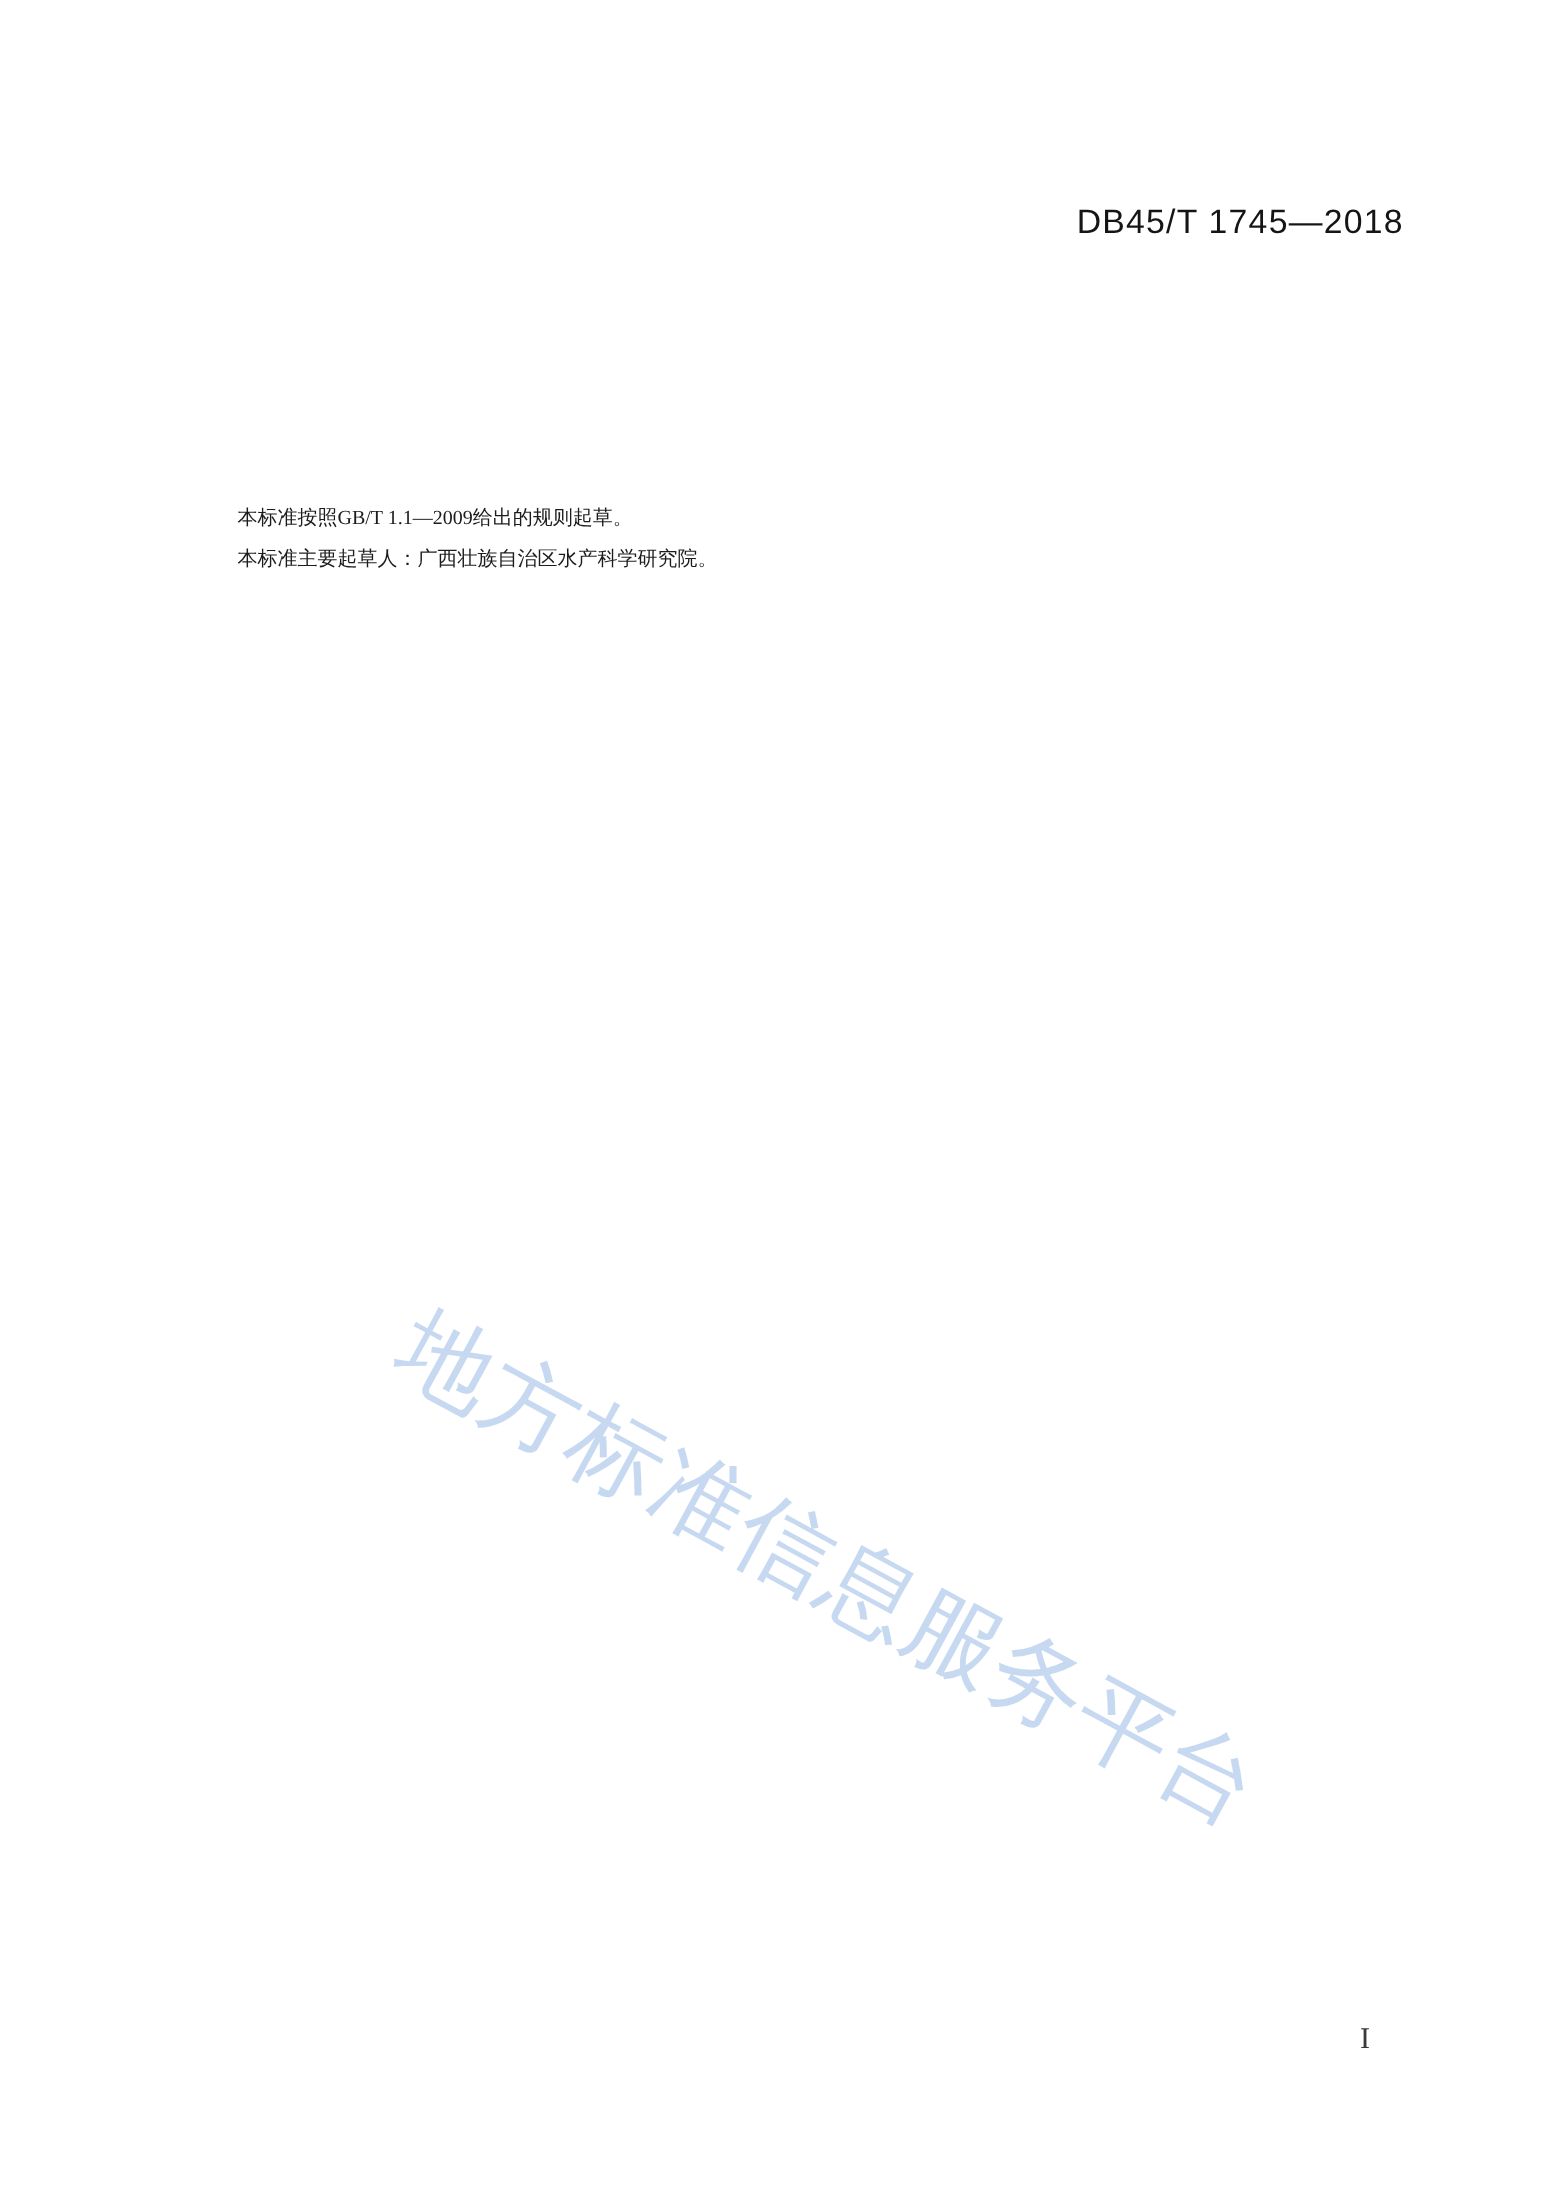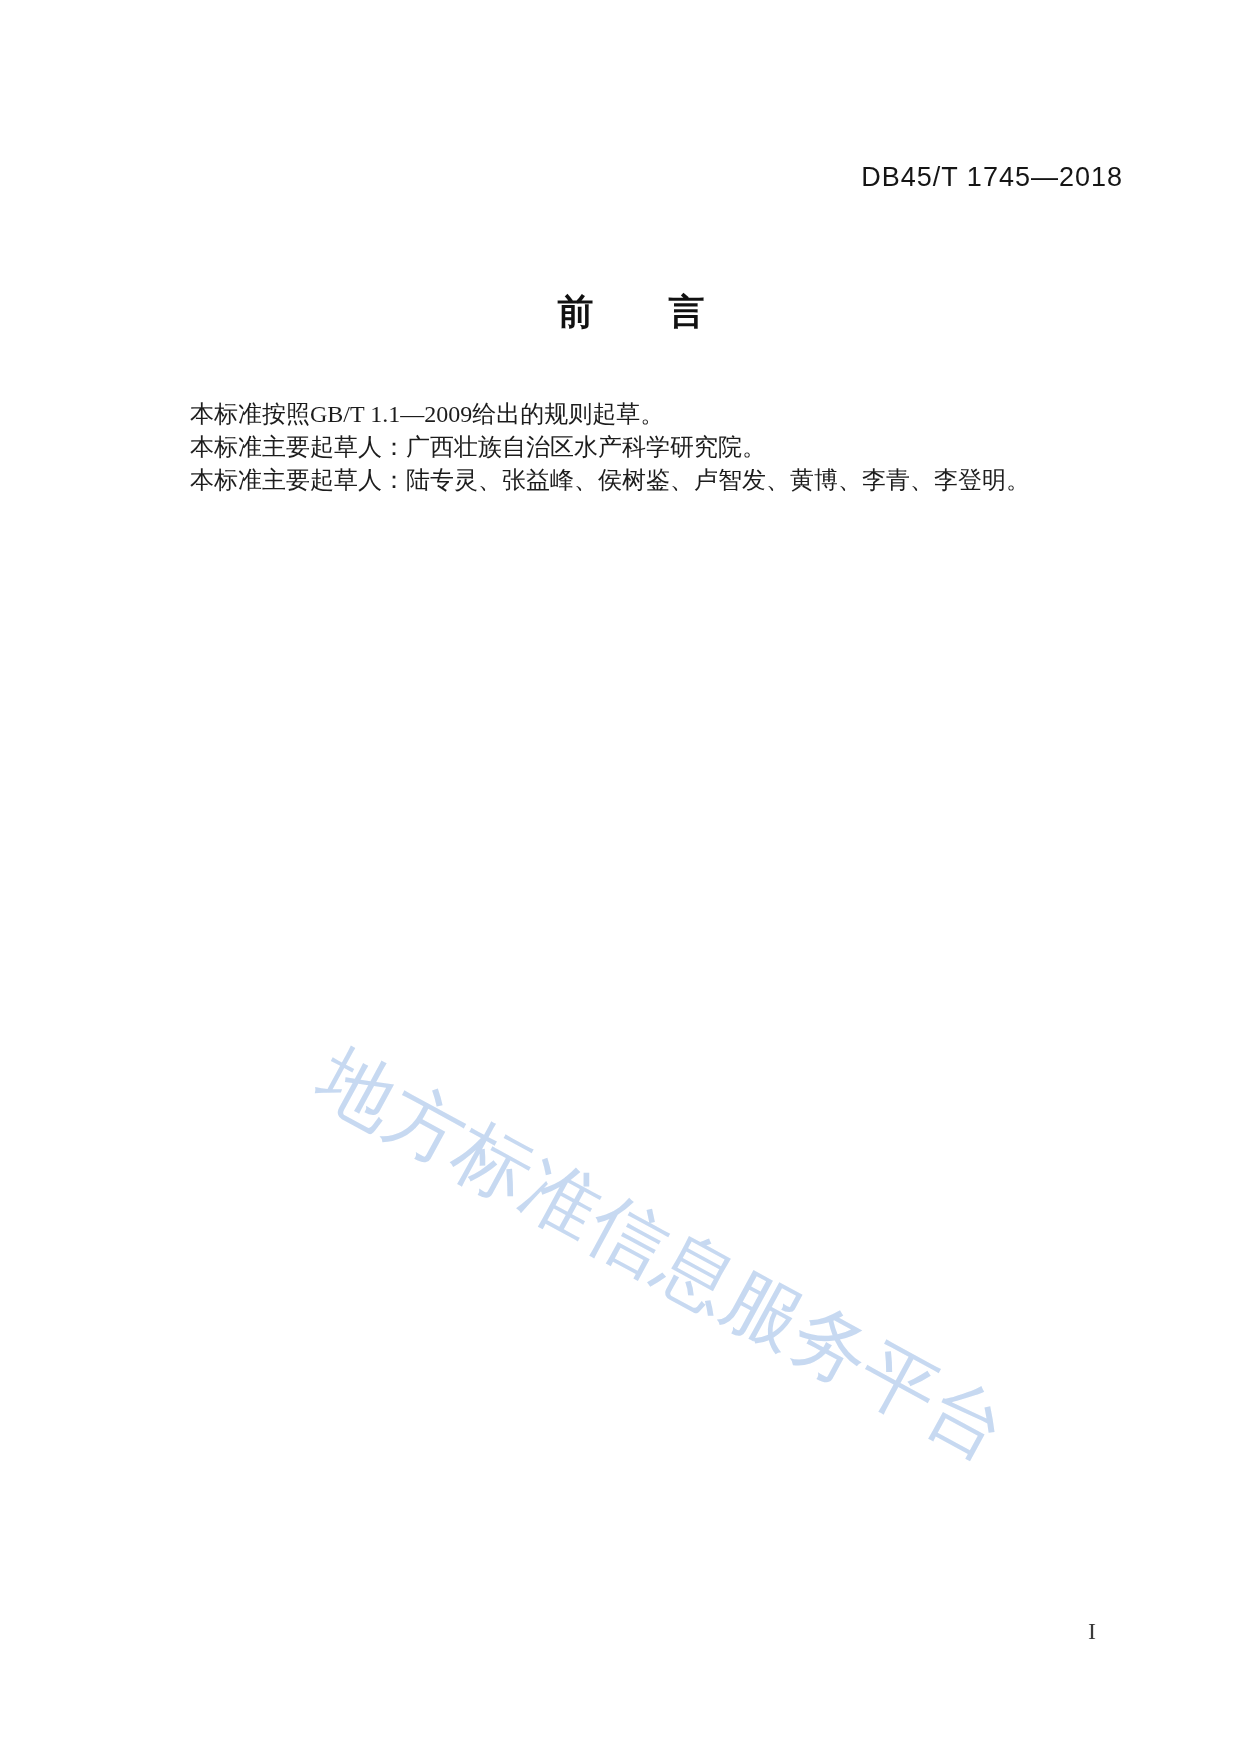--- a/index.html
+++ b/index.html
@@ -45,21 +45,21 @@
     letter-spacing: 1px;
   }
   .body-block {
     position: absolute;
     left: 190px;
     top: 382px;
     width: 930px;
   }
   .body-block p {
     margin: 0;
-    font-size: 24px;
+    font-size: 16px;
     line-height: 33px;
     color: #1c1c1c;
     white-space: pre;
     letter-spacing: 0px;
   }
   .watermark {
     position: absolute;
     left: 662px;
     top: 1240px;
     transform: translate(-50%, -50%) rotate(28.5deg);
@@ -82,25 +82,23 @@
     color: #3a3a3a;
   }
 </style>
 </head>
 <body>
 
 <div class="page">
 
   <div class="header-code">DB45/T 1745—2018</div>
 
-  <h1 class="doc-title">前　　言</h1>
 
   <div class="body-block">
     <p>本标准按照GB/T 1.1—2009给出的规则起草。</p>
     <p>本标准主要起草人：广西壮族自治区水产科学研究院。</p>
-    <p>本标准主要起草人：陆专灵、张益峰、侯树鉴、卢智发、黄博、李青、李登明。</p>
   </div>
 
   <div class="watermark" style="color: rgb(197, 216, 241);">地方标准信息服务平台</div>
 
   <div class="page-number">I</div>
 
 </div>
 
 </body></html>

